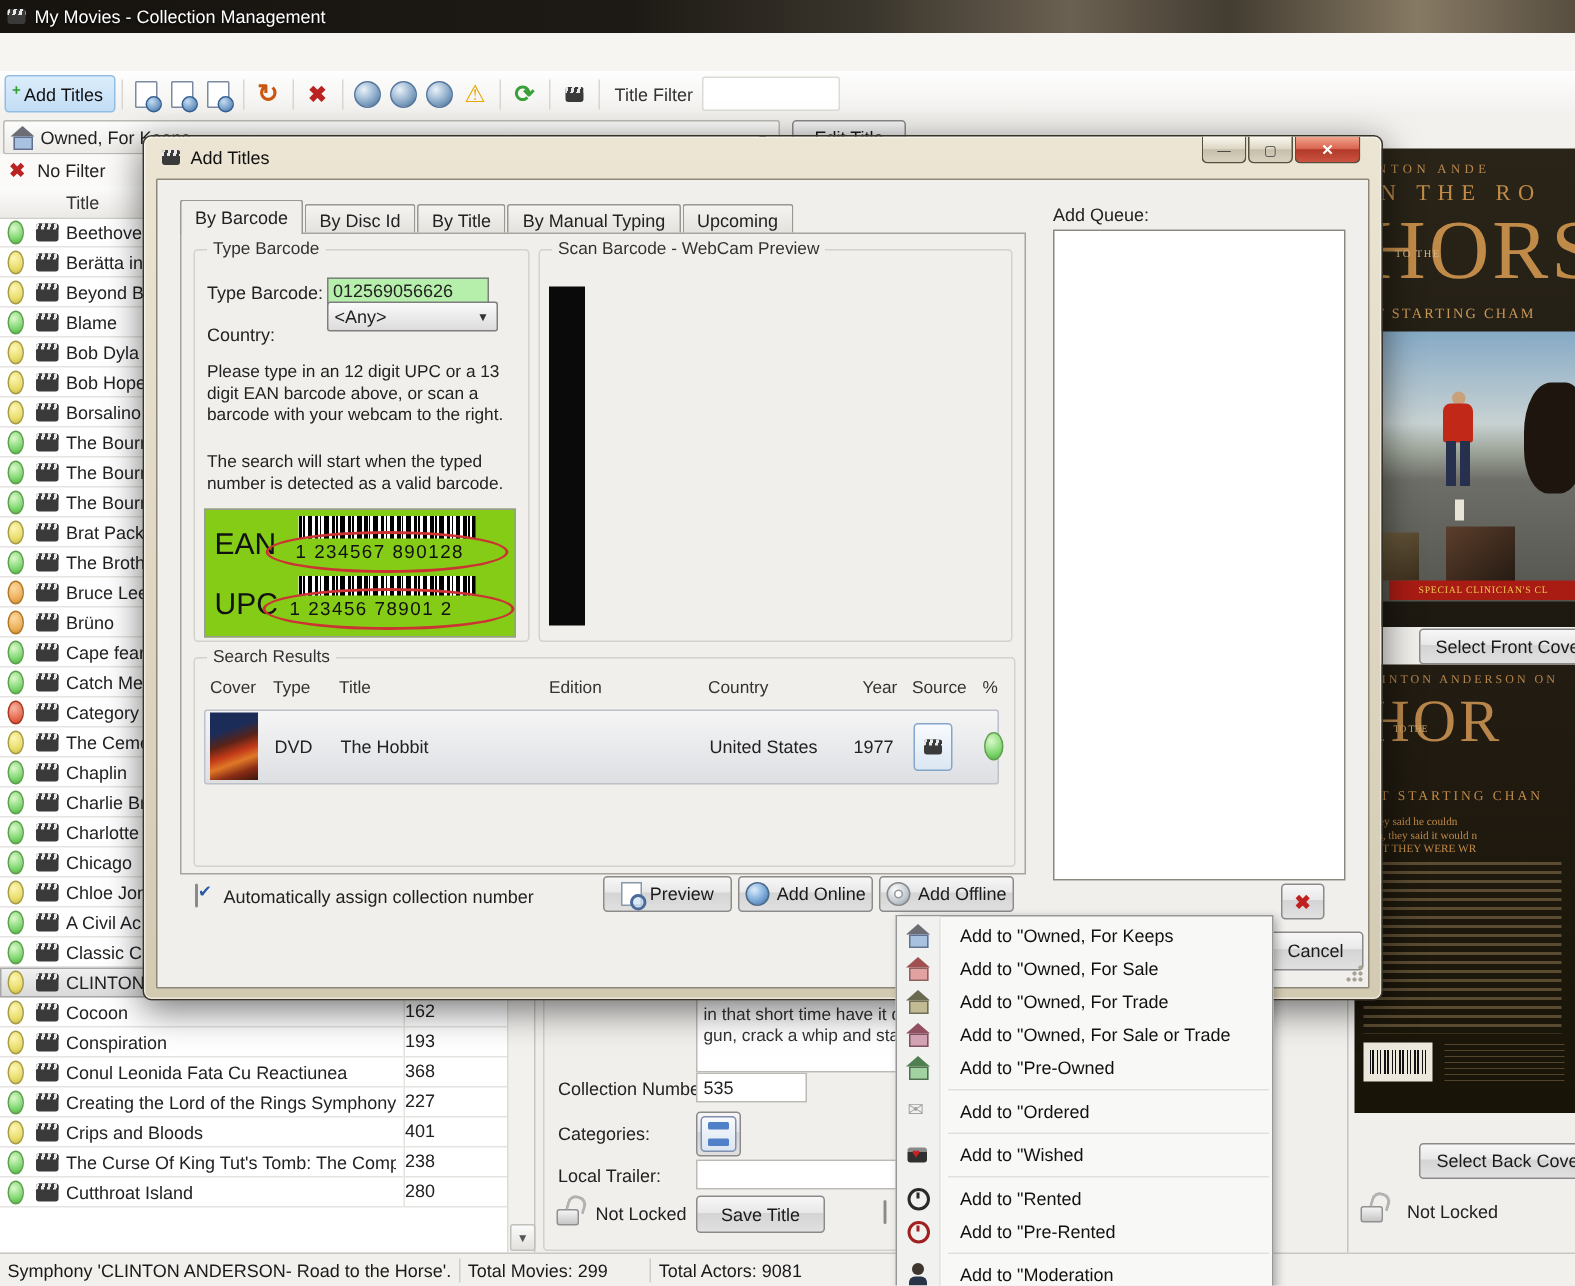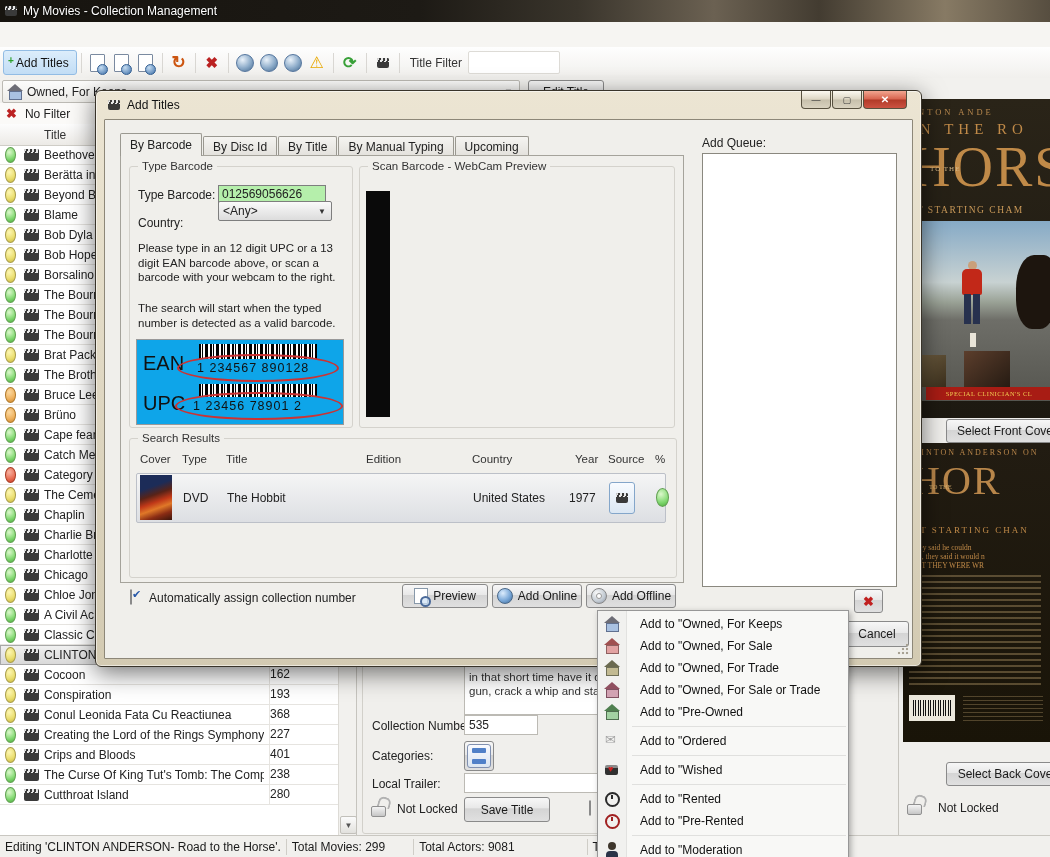--- a/index.html
+++ b/index.html
@@ -144,21 +144,21 @@
   .tabpanel{left:15px;top:35px;width:562px;height:426px;border:1px solid #a5a39b;background:#f0efeb}
   .group{position:absolute;border:1px solid #d4d2cc;border-radius:3px}
   .legend{position:absolute;top:-7px;left:8px;background:#f0efeb;padding:0 4px;font-size:11.5px;color:#333}
   
   .bc-input{background:#b5efab;border:1px solid #7e7e7e;height:16px;font-size:12px;padding:0 3px;
     font-family:"Liberation Sans",sans-serif;display:flex;align-items:center}
   .select{background:linear-gradient(#fafafa,#dcdcdc);border:1px solid #7e7e7e;border-radius:2px;
     display:flex;align-items:center;padding:0 4px;position:relative}
   .select .arrow{position:absolute;right:5px;font-size:8px;color:#333}
   .para{font-size:11.5px;line-height:14.5px;color:#222}
-  .bcbox{background:#0ea5e9;border:1px solid #999}
+  .bcbox{background:#84cc16;border:1px solid #999}
   .bclabel{font-size:20px;color:#111}
   .stripes{background:repeating-linear-gradient(90deg,#000 0 2px,#fff 2px 3px,#000 3px 4px,#fff 4px 6px,#000 6px 9px,#fff 9px 11px)}
   .bcnum{font-size:12.5px;letter-spacing:1px;color:#111}
   .ellipse{border:2px solid #cc3333;border-radius:50%}
   
   .camblack{background:#0a0a0a}
   .camwhite{background:#fdfdfd}
   .wc-head{position:absolute;left:26px;top:46px;width:112px;height:112px;border-radius:50%;
     background:radial-gradient(circle at 30% 25%,#3c3c3c,#121212 72%);display:flex;align-items:center;justify-content:center}
   .wc-ring{width:90px;height:90px;border-radius:50%;
@@ -589,21 +589,21 @@
   <div class="abs bc-fine"></div>
 </div>
 <div class="abs btn" style="left:946px;top:762px;width:120px;height:22px;z-index:1">
   <span>Select Back Cover</span>
 </div>
 <span class="abs padlock" style="left:905px;top:795px;z-index:1"></span>
 <span class="abs" style="left:938px;top:801px;z-index:1">Not Locked</span>
 
 
 <div class="abs statusbar">
-  <span style="margin-left:5px">Editing 'CLINTON ANDERSON- Road to the Horse'.</span>
+  <span style="margin-left:5px">Symphony 'CLINTON ANDERSON- Road to the Horse'.</span>
   <span class="sdiv"></span>
   <span>Total Movies: 299</span>
   <span class="sdiv" style="margin-left:28px"></span>
   <span>Total Actors: 9081</span>
   <span class="sdiv" style="margin-left:72px"></span>
   <span>To</span>
 </div>
 
 
 <div class="abs dialog">

